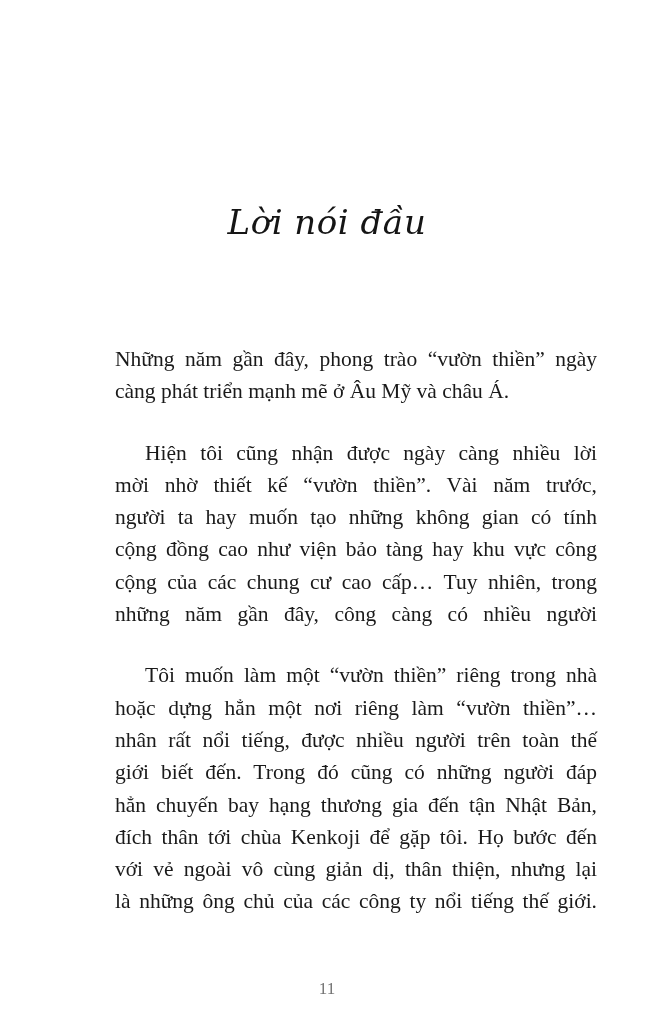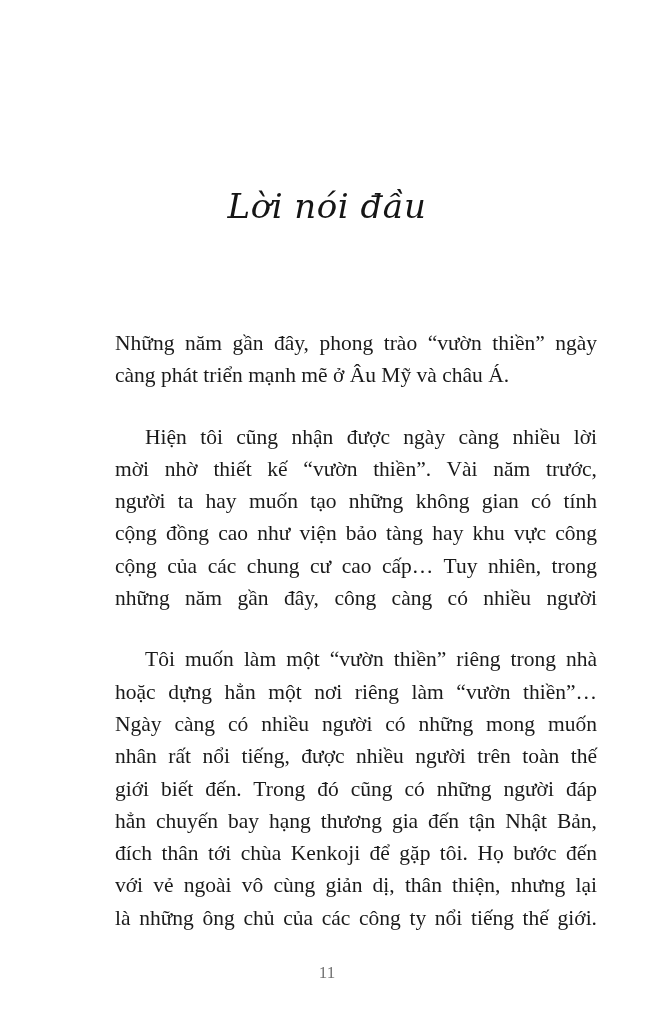--- a/index.html
+++ b/index.html
@@ -10,21 +10,21 @@
     body {
       width: 654px;
       height: 1024px;
       position: relative;
       overflow: hidden;
       color: #1a1a1a;
       font-family: "Liberation Serif", "DejaVu Serif", serif;
     }
     .page {
       position: absolute;
-      left: 0; top: 0;
+      left: 0; top: 16px;
       width: 654px;
       height: 748px;
     }
     .chapter-title {
       position: absolute;
       top: 186px;
       left: 0;
       width: 654px;
       text-align: center;
       font-family: "DejaVu Serif", "Liberation Serif", serif;
@@ -83,21 +83,20 @@
       <span class="line">mời nhờ thiết kế “vườn thiền”. Vài năm trước,</span>
       <span class="line">người ta hay muốn tạo những không gian có tính</span>
       <span class="line">cộng đồng cao như viện bảo tàng hay khu vực công</span>
       <span class="line">cộng của các chung cư cao cấp… Tuy nhiên, trong</span>
       <span class="line">những năm gần đây, công càng có nhiều người</span>
     </p>
 
     <p class="para indent">
       <span class="line first">Tôi muốn làm một “vườn thiền” riêng trong nhà</span>
       <span class="line">hoặc dựng hẳn một nơi riêng làm “vườn thiền”…</span>
-      <span class="line">Ngày càng có nhiều người có những mong muốn</span>
       <span class="line">nhân rất nổi tiếng, được nhiều người trên toàn thế</span>
       <span class="line">giới biết đến. Trong đó cũng có những người đáp</span>
       <span class="line">hẳn chuyến bay hạng thương gia đến tận Nhật Bản,</span>
       <span class="line">đích thân tới chùa Kenkoji để gặp tôi. Họ bước đến</span>
       <span class="line">với vẻ ngoài vô cùng giản dị, thân thiện, nhưng lại</span>
       <span class="line">là những ông chủ của các công ty nổi tiếng thế giới.</span>
     </p>
   </div>
 
   <div class="page-number">11</div>

